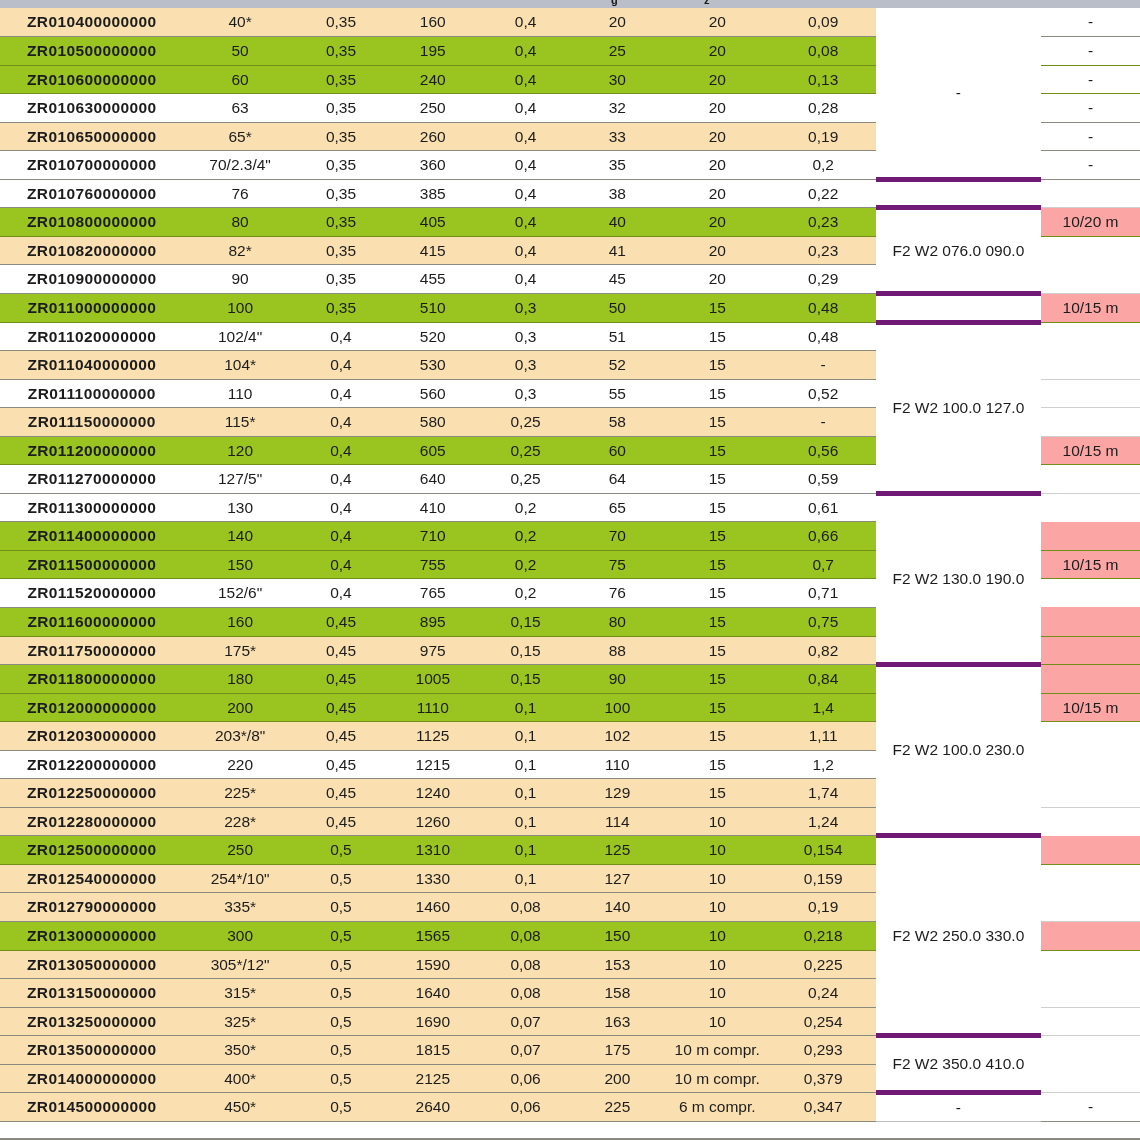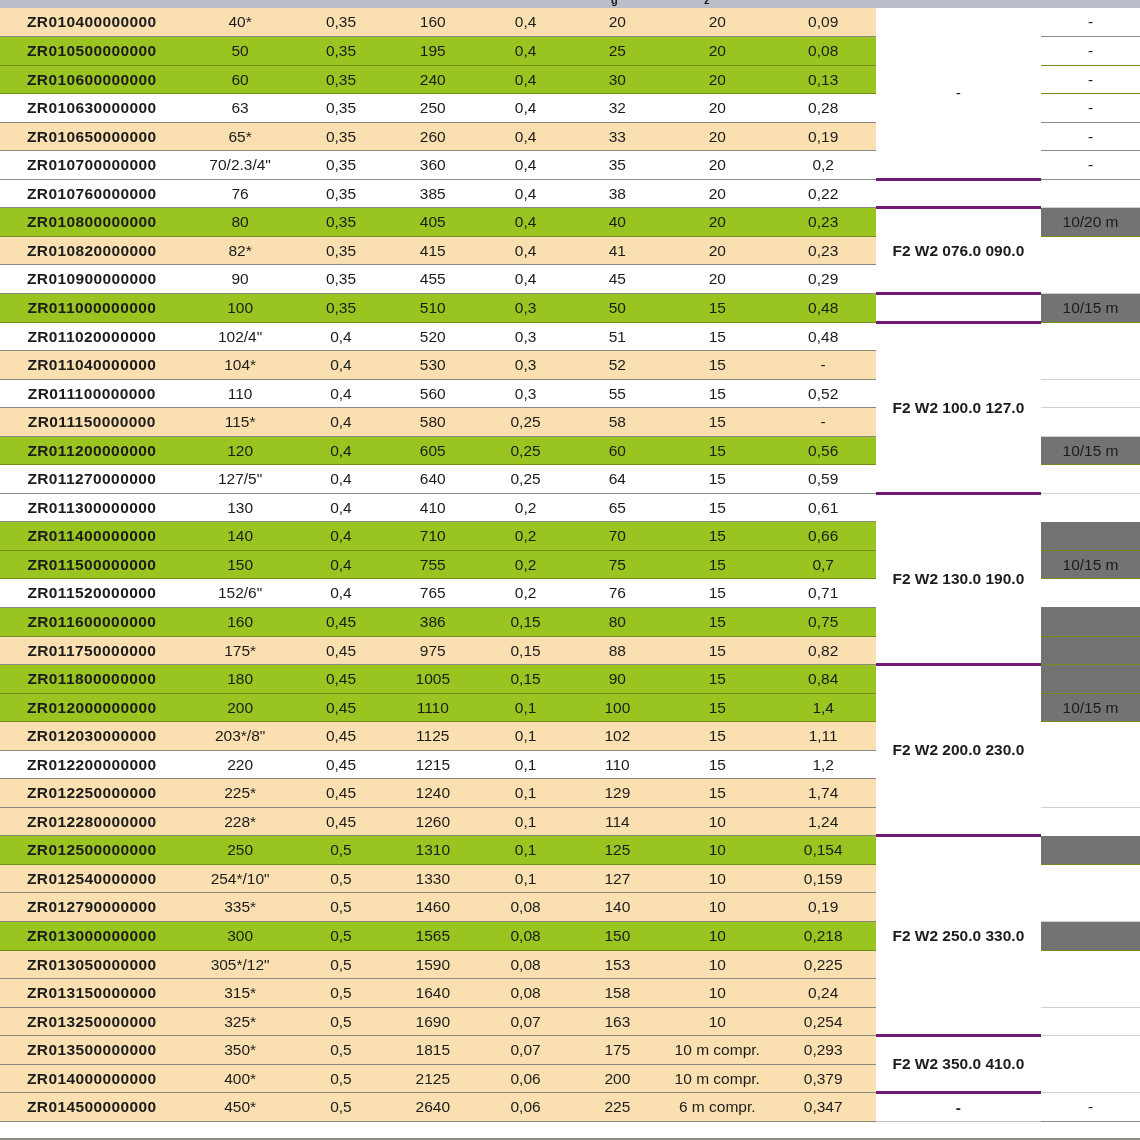--- a/index.html
+++ b/index.html
@@ -55,30 +55,30 @@
   
   td.c-f2 {
     background:#ffffff;
     border-bottom: none;
     border-top: none;
     font-size: 15.5px;
     color:#1c1c1c;
     text-align:center;
     white-space: nowrap;
   }
-  td.c-f2.seg-top { border-top: 3px solid #701a75; font-weight: bold; }
+  td.c-f2.seg-top { border-top: 5px solid #701a75; }
   td.c-f2.dash { border-bottom: 1px solid #bfbfbf; }
 
   
   td.c-len {
     font-size: 15px;
     border-bottom: 1px solid #a8a8a0;
     background:#ffffff;
   }
-  td.c-len.hl { background:#737373; border-bottom-color:#6f8f18; }
+  td.c-len.hl { background:#fca5a5; border-bottom-color:#6f8f18; }
   td.c-len.blank { border-bottom: 1px solid #cfcfcf; }
   td.c-len.none { border-bottom: none; }
 
   
   .bottom-rule {
     position:absolute; left:0; bottom:0; width:1140px; height:2px; background:#8a8a80;
   }
 </style>
 </head>
 <body>
@@ -340,21 +340,21 @@
           <td class="tint">0,2</td>
           <td class="tint">76</td>
           <td class="tint">15</td>
           <td class="tint">0,71</td>
           <td class="c-len none"></td>
         </tr>
         <tr class="r-green">
           <td class="c-part tint">ZR011600000000</td>
           <td class="tint">160</td>
           <td class="tint">0,45</td>
-          <td class="tint">386</td>
+          <td class="tint">895</td>
           <td class="tint">0,15</td>
           <td class="tint">80</td>
           <td class="tint">15</td>
           <td class="tint">0,75</td>
           <td class="c-len hl"></td>
         </tr>
         <tr class="r-tan">
           <td class="c-part tint">ZR011750000000</td>
           <td class="tint">175*</td>
           <td class="tint">0,45</td>
@@ -367,21 +367,21 @@
         </tr>
         <tr class="r-green">
           <td class="c-part tint">ZR011800000000</td>
           <td class="tint">180</td>
           <td class="tint">0,45</td>
           <td class="tint">1005</td>
           <td class="tint">0,15</td>
           <td class="tint">90</td>
           <td class="tint">15</td>
           <td class="tint">0,84</td>
-          <td rowspan="6" class="c-f2 seg-top">F2 W2 200.0 230.0</td>
+          <td rowspan="6" class="c-f2 seg-top">F2 W2 100.0 230.0</td>
           <td class="c-len hl"></td>
         </tr>
         <tr class="r-green">
           <td class="c-part tint">ZR012000000000</td>
           <td class="tint">200</td>
           <td class="tint">0,45</td>
           <td class="tint">1110</td>
           <td class="tint">0,1</td>
           <td class="tint">100</td>
           <td class="tint">15</td>

